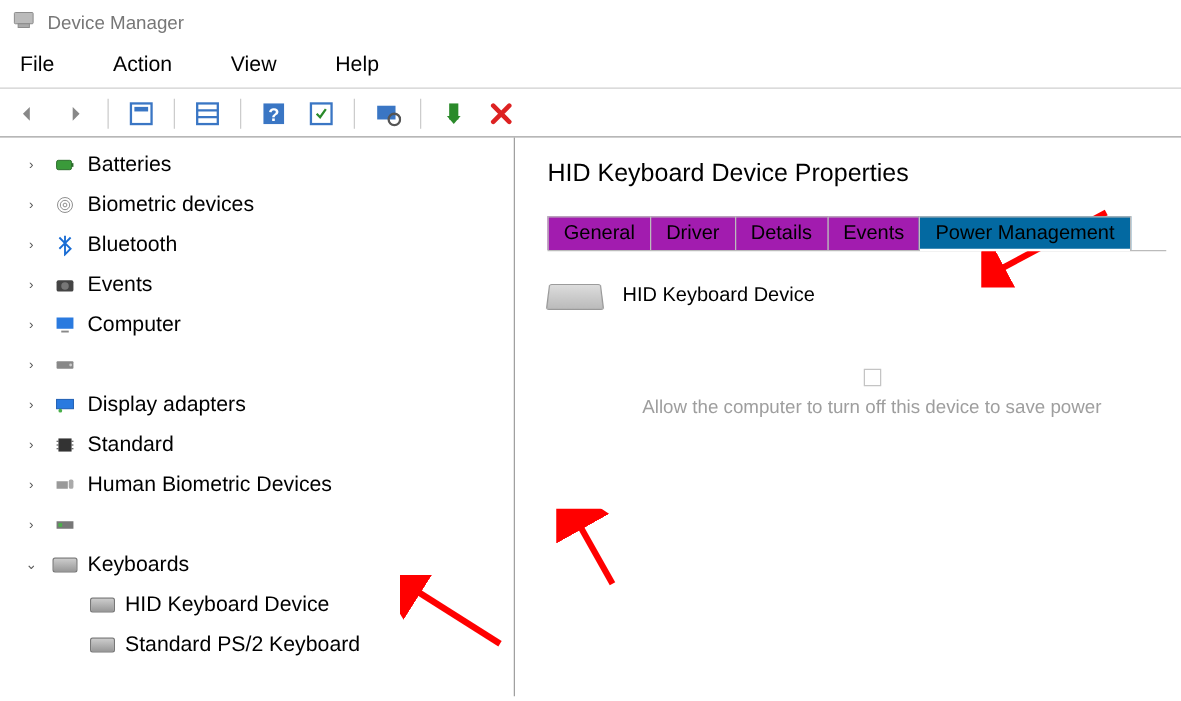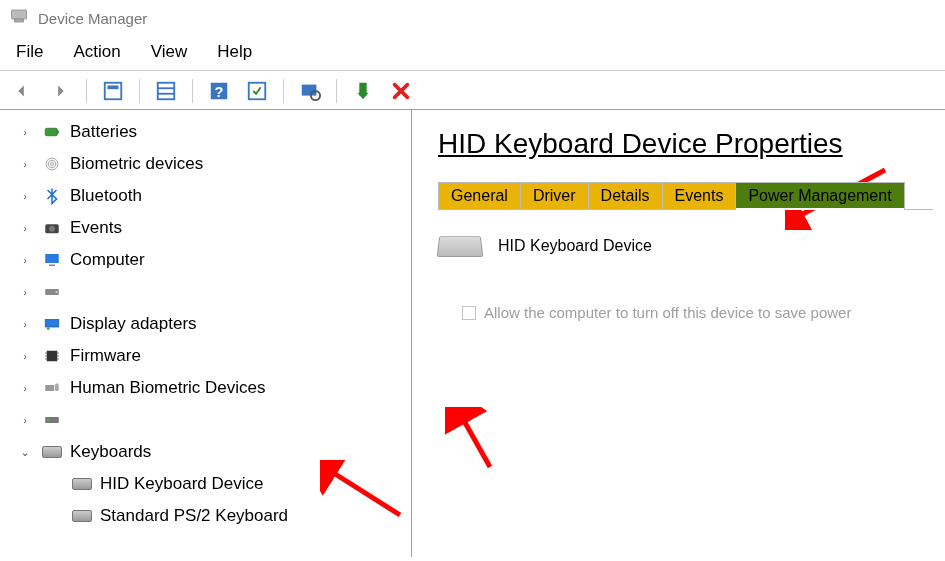--- a/index.html
+++ b/index.html
@@ -23,21 +23,21 @@
     }
     .titlebar .app-icon {
       font-size: 16px;
       margin-right: 10px;
       color: #888;
     }
     .menubar {
       display: flex;
       padding: 4px 10px 6px 10px;
       border-bottom: 1px solid #d0d0d0;
-      gap: 18px;
+      gap: 35px;
       font-size: 17px;
     }
     .menu-item {
       cursor: default;
       padding: 2px 6px;
     }
     .toolbar {
       display: flex;
       align-items: center;
       padding: 6px 8px 4px 8px;
@@ -93,40 +93,39 @@
       align-items: center;
       justify-content: center;
       margin-right: 8px;
       font-size: 15px;
     }
     .props-area {
       flex: 1;
       padding: 18px 12px 12px 26px;
     }
     .props-title {
-      font-size: 28px;
+      font-size: 20px;
       margin-bottom: 22px;
-      text-decoration: underline;
     }
     .tabs {
       display: flex;
       border-bottom: 1px solid #bbb;
       font-size: 16px;
     }
     .tab {
       padding: 4px 12px;
       border: 1px solid #bbb;
       border-bottom: none;
-      background: #eab308;
+      background: #a21caf;
       margin-right: -1px;
       cursor: default;
       position: relative;
     }
     .tab.active {
-      background: #4d7c0f;
+      background: #0369a1;
       z-index: 1;
       text-align: center;
     }
     .tab.active::after {
       content: "";
       position: absolute;
       left: 0; right: 0; bottom: -1px;
       height: 2px;
       background: #fff;
     }
@@ -145,20 +144,21 @@
       border: 1px solid #999;
       border-radius: 2px;
       transform: perspective(100px) rotateX(30deg);
     }
     .check-row {
       display: flex;
       align-items: center;
       gap: 8px;
       margin-bottom: 14px;
       margin-left: 24px;
+      flex-direction: column;
     }
     .check-row.disabled {
       color: #9e9e9e;
     }
     .checkbox {
       width: 14px;
       height: 14px;
       border: 1px solid #888;
       background: #fff;
       display: inline-block;
@@ -344,21 +344,21 @@
         <svg viewBox="0 0 24 24" width="18" height="18">
             <rect x="5" y="5" width="14" height="14" fill="#333"></rect>
             <line x1="3" y1="8" x2="5" y2="8" stroke="#333"></line>
             <line x1="3" y1="12" x2="5" y2="12" stroke="#333"></line>
             <line x1="3" y1="16" x2="5" y2="16" stroke="#333"></line>
             <line x1="19" y1="8" x2="21" y2="8" stroke="#333"></line>
             <line x1="19" y1="12" x2="21" y2="12" stroke="#333"></line>
             <line x1="19" y1="16" x2="21" y2="16" stroke="#333"></line>
           </svg>
       </span>
-      <span>Firmware</span>
+      <span>Standard</span>
     </div>
 
     <div class="tree-row">
       <span class="expand">›</span>
       <span class="dev-icon">
         <svg viewBox="0 0 24 24" width="18" height="18">
             <rect x="3" y="8" width="12" height="8" fill="#999"></rect>
             <rect x="16" y="6" width="5" height="10" rx="2" fill="#aaa"></rect>
           </svg>
       </span>

